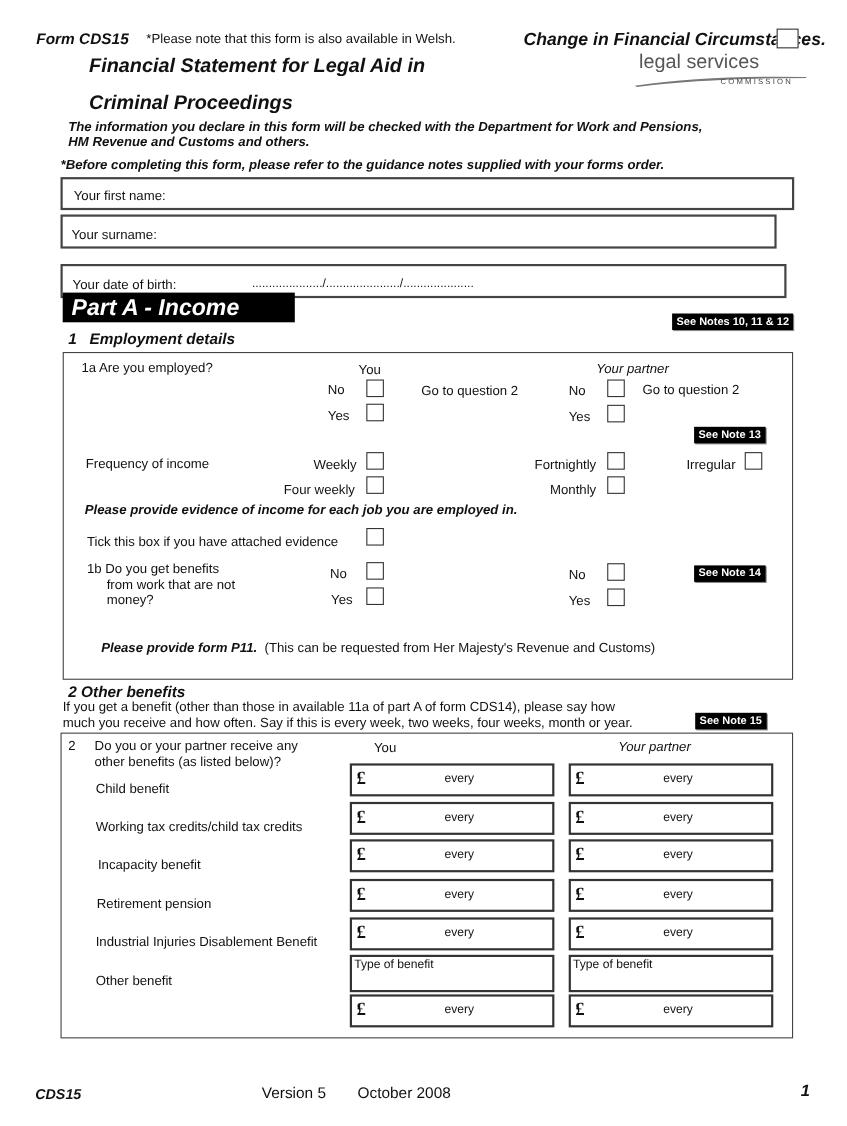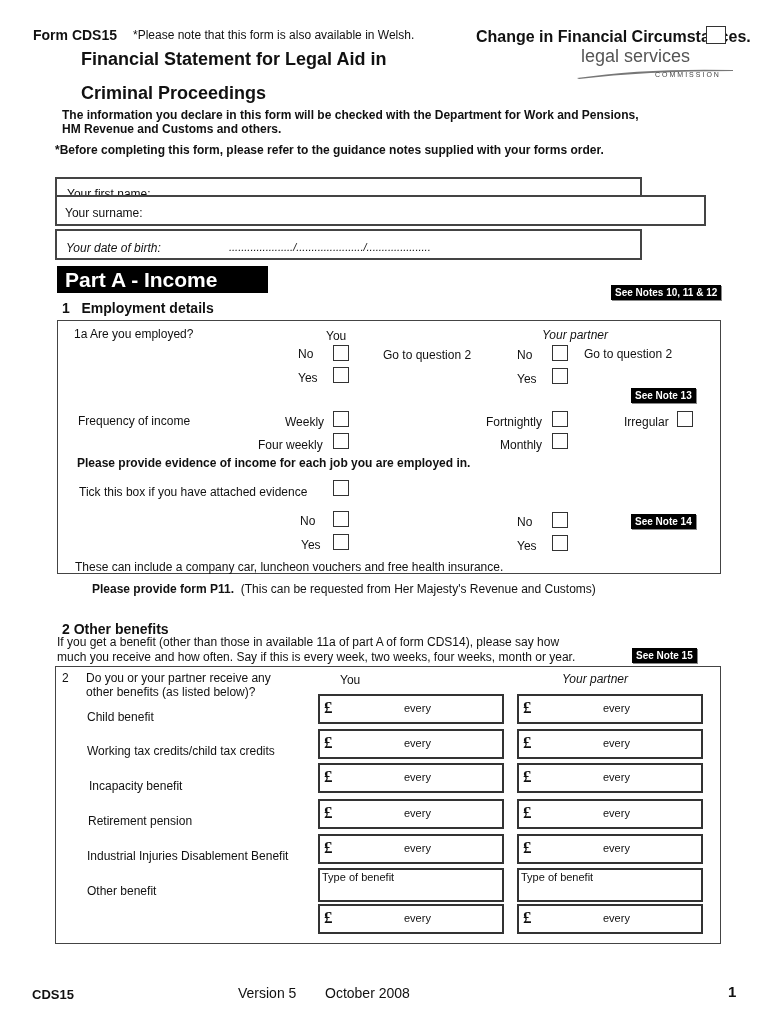--- a/index.html
+++ b/index.html
@@ -1,18 +1,18 @@
 <!DOCTYPE html>
 <html><head>
 <meta charset="utf-8">
 <style>
   html,body{margin:0;padding:0;background:#fff;}
   body{width:770px;height:1024px;position:relative;overflow:hidden;font-family:"Liberation Sans",sans-serif;color:#111;}
   .abs{position:absolute;}
-  .b{font-weight:bold;}
+  .b{font-weight:bold;font-style:italic;}
   .box{position:absolute;border:2px solid #444;box-sizing:border-box;background:#fff;}
   .cb{position:absolute;width:16px;height:16px;border:1.5px solid #333;box-sizing:border-box;background:#fff;}
   .note{position:absolute;background:#000;color:#fff;font-size:10px;font-weight:bold;padding:2px 4px;white-space:nowrap;box-shadow:1px 1px 0 #888;}
   .t12{font-size:12px;}
   .money{position:absolute;width:186px;height:30px;border:2px solid #333;box-sizing:border-box;}
   .money .pound{position:absolute;left:4px;top:2px;font-family:"Liberation Serif",serif;font-weight:bold;font-size:17px;}
   .money .every{position:absolute;left:84px;top:6px;font-size:11px;}
   .typebox{position:absolute;width:186px;height:34px;border:2px solid #333;box-sizing:border-box;font-size:11px;padding:1px 2px;}
 </style>
 </head>
@@ -35,36 +35,36 @@
   </svg>
   <div class="abs" style="left:80px;top:25px;font-size:7px;letter-spacing:2px;color:#444;">COMMISSION</div>
 </div>
 
 <div class="abs b" style="left:62px;top:108px;font-size:12px;line-height:14px;">
   <div>The information you declare in this form will be checked with the Department for Work and Pensions,</div>
   <div>HM Revenue and Customs and others.</div>
 </div>
 <div class="abs b" style="left:55px;top:143px;font-size:12px;">*Before completing this form, please refer to the guidance notes supplied with your forms order.</div>
 
-<div class="box" style="left:55px;top:161px;width:587px;height:30px;margin-top:16px;">
+<div class="box" style="left:55px;top:161px;width:667px;height:30px;">
   <span class="abs t12" style="left:10px;top:8px;">Your first name:</span>
 </div>
 <div class="box" style="left:55px;top:195px;width:651px;height:31px;">
   <span class="abs t12" style="left:8px;top:9px;">Your surname:</span>
 </div>
-<div class="box" style="left:55px;top:229px;width:587px;height:31px;font-style:italic;">
+<div class="box" style="left:55px;top:240px;width:660px;height:31px;">
   <span class="abs t12" style="left:9px;top:10px;">Your date of birth:</span>
   <span class="abs" style="left:172px;top:10px;font-size:11px;">...................../....................../.....................</span>
 </div>
 
 <div class="abs b" style="left:57px;top:266px;width:211px;height:27px;background:#000;color:#fff;font-size:21px;line-height:27px;padding-left:8px;box-sizing:border-box;">Part A - Income</div>
 <div class="note" style="left:611px;top:285px;">See Notes 10, 11 &amp; 12</div>
 <div class="abs b" style="left:62px;top:300px;font-size:14px;white-space:pre;text-align:right;">1   Employment details</div>
 
-<div class="box" style="left:57px;top:320px;width:664px;height:254px;border-width:1.5px;">
+<div class="box" style="left:57px;top:320px;width:664px;height:298px;border-width:1.5px;">
   <span class="abs t12" style="left:16px;top:6px;">1a  Are you employed?</span>
   <span class="abs t12" style="left:268px;top:8px;">You</span>
   <span class="abs t12" style="left:484px;top:7px;font-style:italic;">Your partner</span>
 
   <span class="abs t12" style="left:240px;top:26px;">No</span>
   <div class="cb" style="left:275px;top:24px;"></div>
   <span class="abs t12" style="left:325px;top:27px;">Go to question 2</span>
   <span class="abs t12" style="left:459px;top:27px;">No</span>
   <div class="cb" style="left:494px;top:24px;"></div>
   <span class="abs t12" style="left:526px;top:26px;">Go to question 2</span>
@@ -86,32 +86,36 @@
 
   <span class="abs t12" style="left:200px;top:117px;">Four weekly</span>
   <div class="cb" style="left:275px;top:112px;"></div>
   <span class="abs t12" style="left:442px;top:117px;">Monthly</span>
   <div class="cb" style="left:494px;top:112px;"></div>
 
   <span class="abs t12 b" style="left:19px;top:135px;">Please provide evidence of income for each job you are employed in.</span>
   <span class="abs t12" style="left:21px;top:164px;">Tick this box if you have attached evidence</span>
   <div class="cb" style="left:275px;top:159px;"></div>
 
+  <div class="abs t12" style="left:21px;top:189px;line-height:14px;">
+    <div>1b  Do you get benefits</div>
+    <div style="padding-left:18px;">from work that are not</div>
+    <div style="padding-left:18px;">money?</div>
+  </div>
   <span class="abs t12" style="left:242px;top:193px;">No</span>
   <div class="cb" style="left:275px;top:190px;"></div>
   <span class="abs t12" style="left:459px;top:194px;">No</span>
   <div class="cb" style="left:494px;top:191px;"></div>
   <div class="note" style="left:573px;top:193px;">See Note 14</div>
 
   <span class="abs t12" style="left:243px;top:217px;">Yes</span>
   <div class="cb" style="left:275px;top:213px;"></div>
   <span class="abs t12" style="left:459px;top:218px;">Yes</span>
   <div class="cb" style="left:494px;top:214px;"></div>
 
-  <span class="abs t12" style="left:17px;top:239px;">These can include a company car, luncheon vouchers and free health insurance.</span>
   <div class="abs t12" style="left:19px;top:261px;padding-left:15px;">
     <span class="b">Please provide form P11.</span>&nbsp;
     <span>(This can be requested from Her Majesty's Revenue and Customs)</span>
   </div>
 </div>
 
 <div class="abs b" style="left:62px;top:621px;font-size:14px;">2  Other benefits</div>
 <div class="abs t12" style="left:57px;top:635px;line-height:15px;">
   <div>If you get a benefit (other than those in available 11a of part A of form CDS14), please say how</div>
   <div>much you receive and how often.  Say if this is every week, two weeks, four weeks, month or year.</div>

